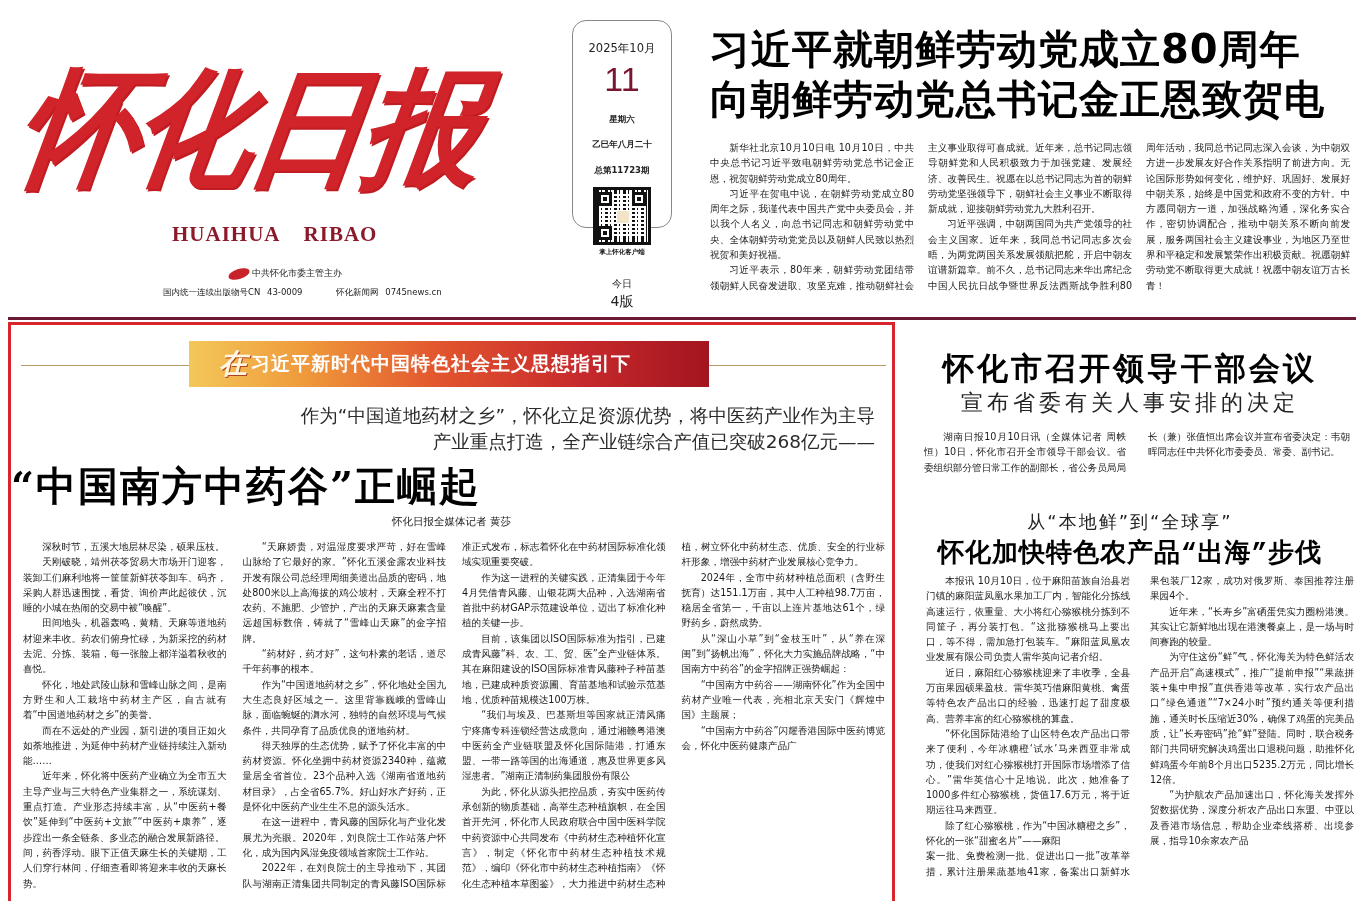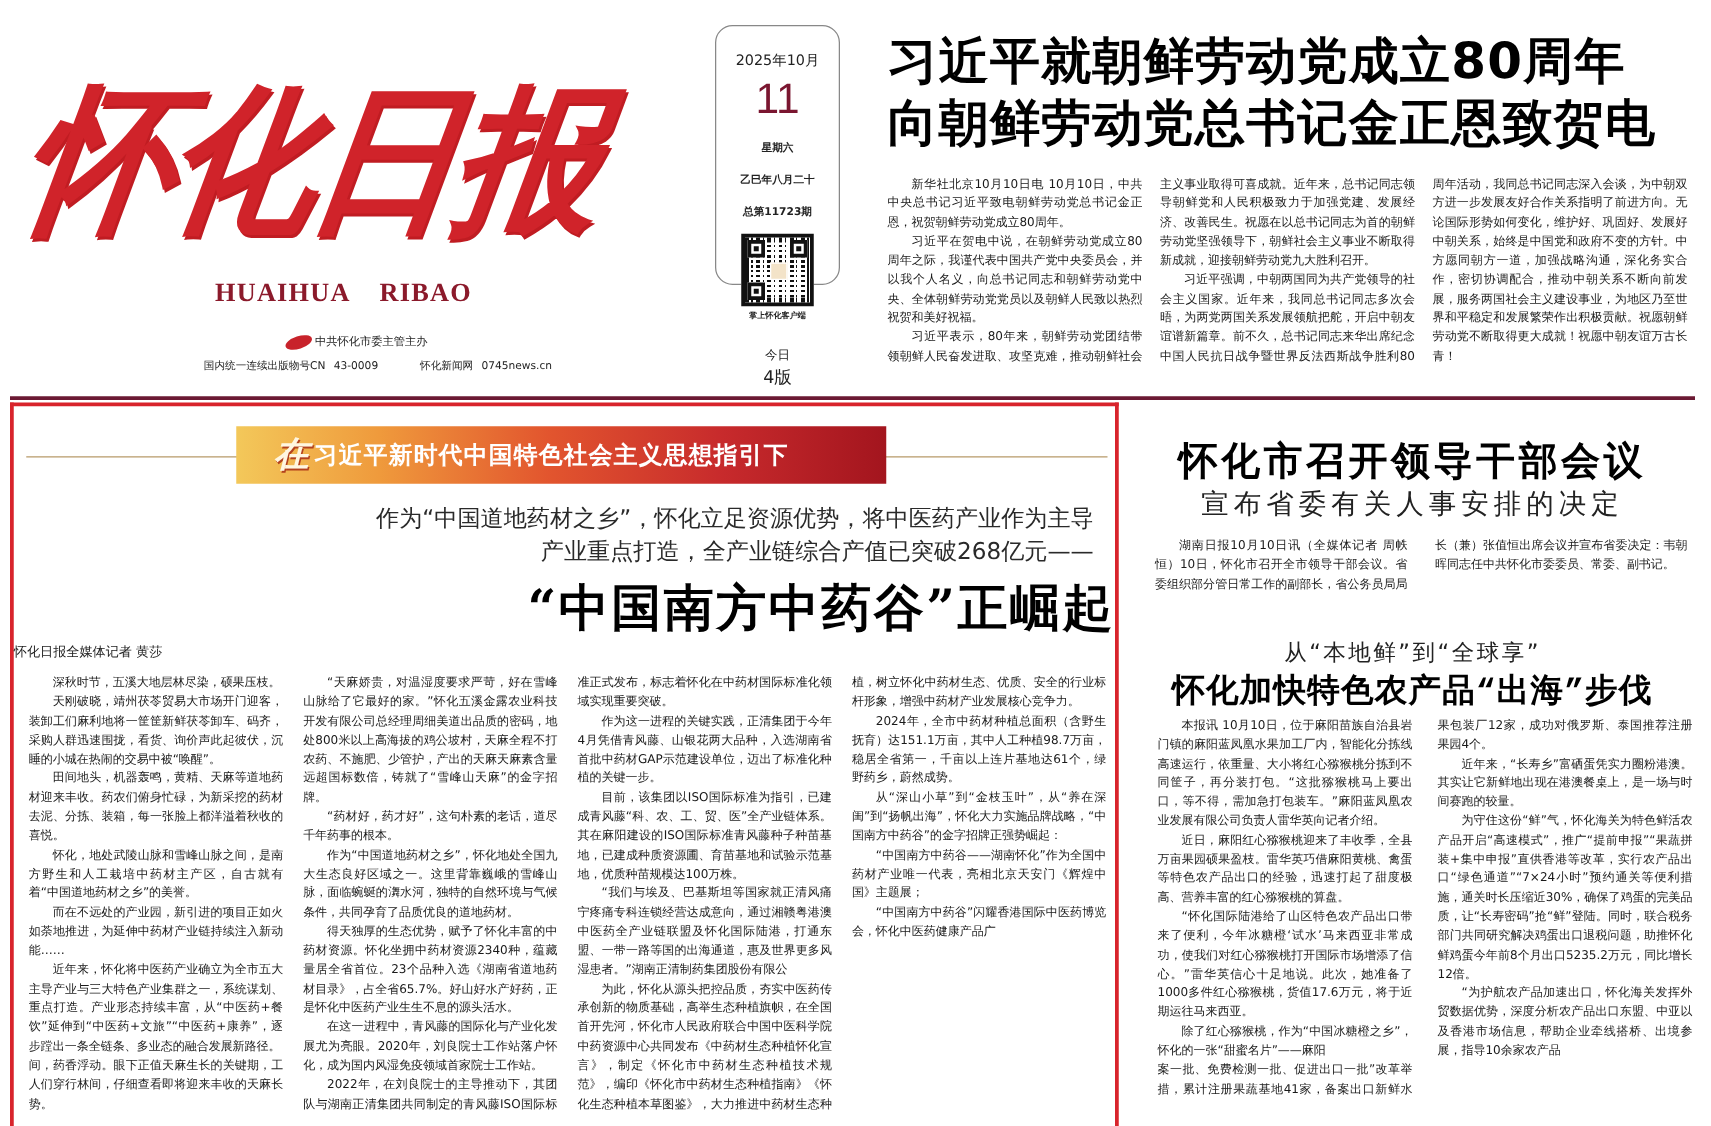--- a/index.html
+++ b/index.html
@@ -92,25 +92,25 @@
     display: flex; align-items: center; padding-left: 30px;
   }
   .banner-big { font-family: "DejaVu Serif", serif; font-weight: bold; font-style: italic; color: #fff6e0; font-size: 28px; margin-right: 4px; text-shadow: 1px 1px 0 #b3411d; }
   .banner-text { color: #fff; font-weight: bold; font-size: 19px; letter-spacing: 1px; }
   .feature-kicker {
     position: absolute; left: 64px; top: 78px; width: 800px;
     font-size: 18.5px; line-height: 26px; color: #2a2a2a; font-weight: normal; text-align: right;
   }
   .feature-kicker .k1 { display: block; padding-left: 50px; }
   .feature-title {
-    position: absolute; left: 0; top: 134px; width: 881px; text-align: right;
+    position: absolute; left: 0; top: 134px; width: 881px; text-align: left;
     font-family: "DejaVu Serif", serif; font-weight: bold; font-size: 40px; color: #000;
     letter-spacing: 2px;
   }
-  .feature-byline { position: absolute; left: 0; top: 190px; width: 881px; font-size: 10.5px; color: #222; }
+  .feature-byline { position: absolute; left: 0; top: 190px; width: 881px; text-align: center; font-size: 10.5px; color: #222; }
   .feature-body { left: 12px; top: 214px; width: 862px; grid-template-columns: repeat(4, 1fr); column-gap: 16px; }
 
   
   .story2-title {
     position: absolute; left: 900px; top: 348px; width: 460px; text-align: center;
     font-weight: bold; font-size: 31px; color: #000; letter-spacing: 3px; white-space: nowrap;
   }
   .story2-sub {
     position: absolute; left: 900px; top: 388px; width: 460px; text-align: center;
     font-size: 22px; color: #222; letter-spacing: 4px;

